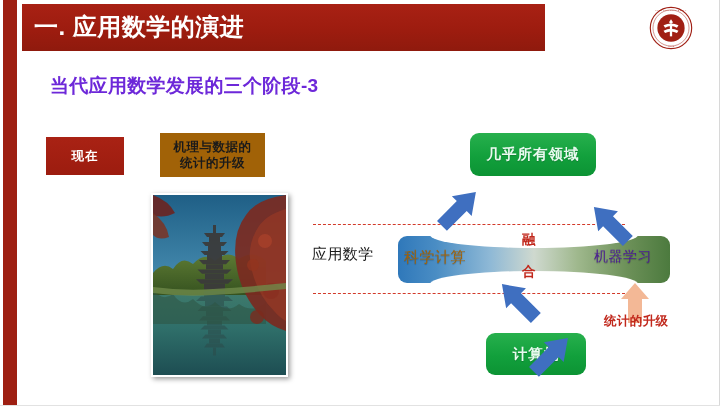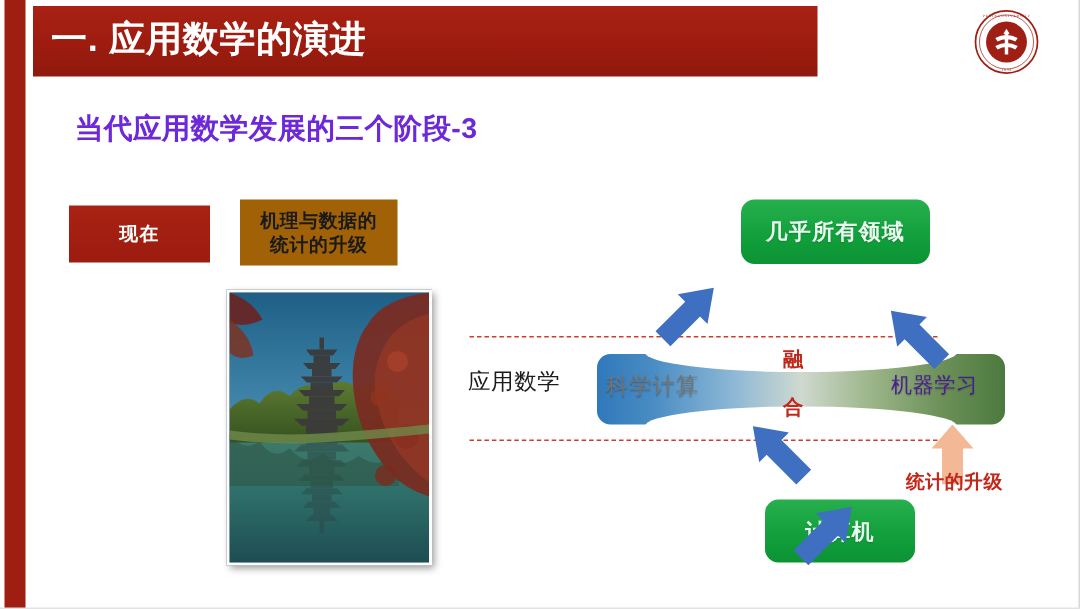--- a/index.html
+++ b/index.html
@@ -52,21 +52,21 @@
     position:absolute;left:50px;top:73px;
     color:#6d28d9;
     font-size:19px;
     font-weight:bold;
     letter-spacing:0.3px;
     white-space:nowrap;
   }
 
   
   .now-box{
-    position:absolute;left:46px;top:137px;width:94px;height:38px;
+    position:absolute;left:46px;top:137px;width:78px;height:38px;
     background:#a21f12;
     background:linear-gradient(180deg,#a92214 0%,#9c1c0f 100%);
     color:#ffffff;
     font-size:12.5px;
     font-weight:bold;
     display:flex;align-items:center;justify-content:center;
     letter-spacing:1px;
   }
 
   
@@ -97,21 +97,20 @@
   }
 
   .green-box{
     position:absolute;
     border-radius:9px;
     color:#eafaf0;
     font-weight:bold;
     display:flex;align-items:center;justify-content:center;
     letter-spacing:1px;
     text-shadow:0 1px 1px rgba(0,0,0,.18);
-    margin-left:24px;
   }
   .gb-top{
     left:470px;top:133px;width:126px;height:43px;
     background:linear-gradient(180deg,#27b04d 0%,#12a03c 55%,#0c9334 100%);
     font-size:14.5px;
   }
   .gb-bottom{
     left:486px;top:333px;width:100px;height:42px;
     background:linear-gradient(180deg,#27b04d 0%,#12a03c 55%,#0c9334 100%);
     font-size:14.5px;
@@ -127,21 +126,21 @@
   .fuse-lens{
     position:absolute;background:#ffffff;border-radius:50%;
   }
   .lens-top{left:430px;top:222px;width:208px;height:26px;}
   .lens-bottom{left:430px;top:271px;width:208px;height:26px;}
   .lens-mask-t{position:absolute;left:420px;top:210px;width:228px;height:16px;background:#ffffff;}
   .lens-mask-b{position:absolute;left:420px;top:292px;width:228px;height:18px;background:#ffffff;}
 
   .fuse-left-label{
     position:absolute;left:404px;top:248px;
-    color:#737373;font-size:15px;font-weight:normal;
+    color:#a16207;font-size:15px;font-weight:normal;
     letter-spacing:0.5px;white-space:nowrap;
     text-shadow:0 1px 1px rgba(0,0,0,.25);
   }
   .fuse-right-label{
     position:absolute;left:594px;top:248px;
     color:#4c1d95;font-size:14px;font-weight:normal;
     letter-spacing:0.5px;white-space:nowrap;
     text-shadow:0 1px 1px rgba(0,0,0,.25);
   }
   .fuse-char{

